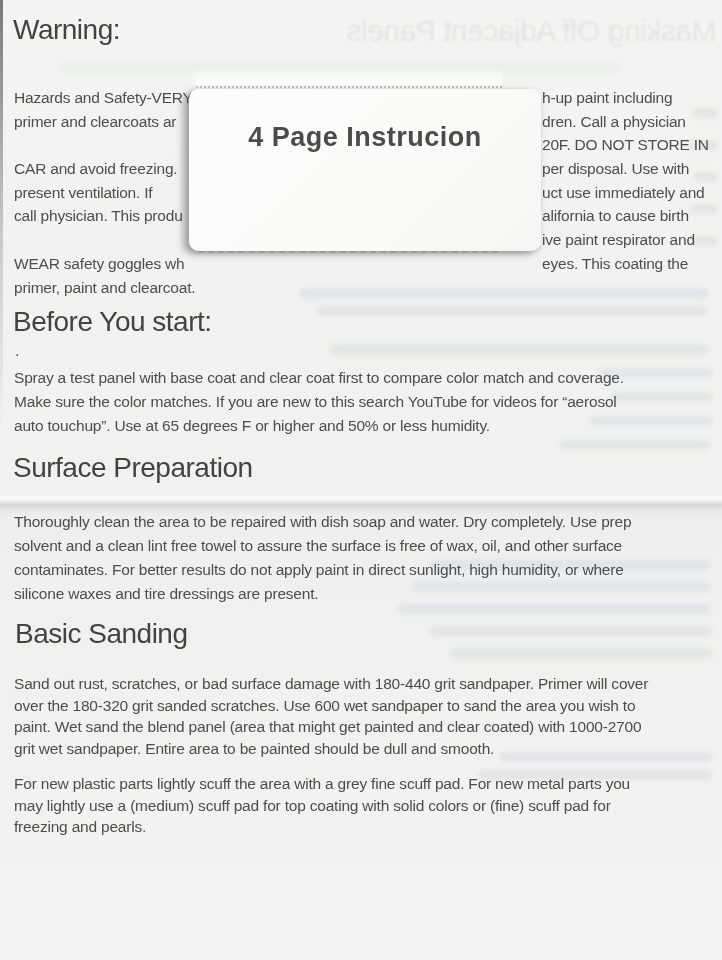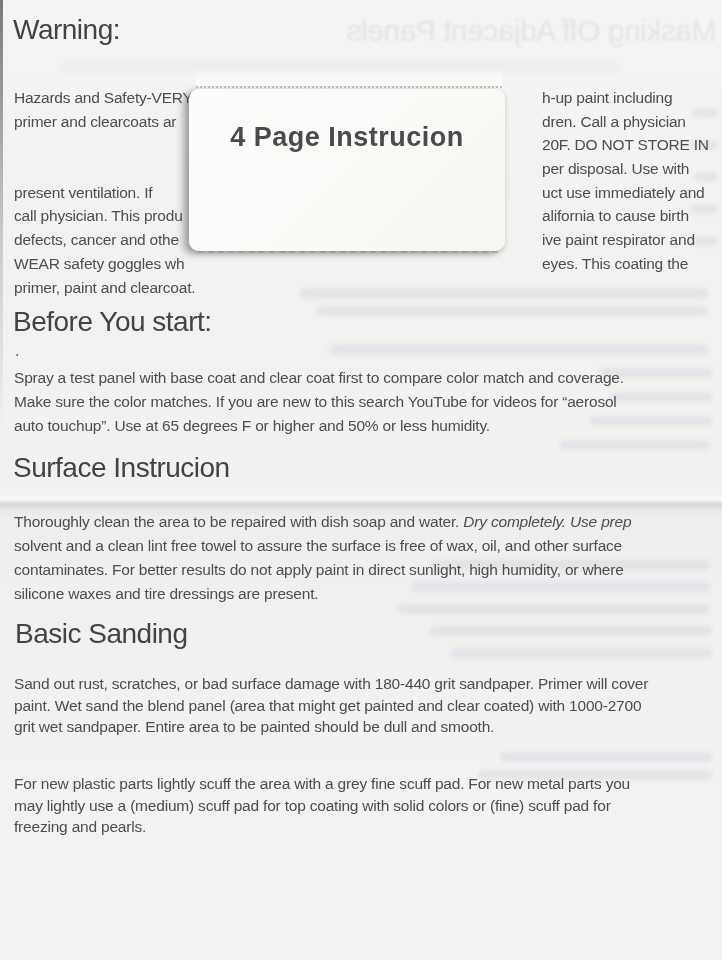--- a/index.html
+++ b/index.html
@@ -17,31 +17,31 @@
   .fold{position:absolute;left:0;top:494px;width:722px;height:22px;z-index:3;
     background:linear-gradient(to bottom,rgba(246,246,244,0) 0%,#fbfbfa 22%,#d7d7d5 48%,#e7e7e5 72%,rgba(240,240,238,0) 100%);}
   h1,h2{position:absolute;margin:0;font-weight:400;color:#434347;z-index:4;
     font-size:28px;letter-spacing:-.5px;}
   .body-text{position:absolute;z-index:4;color:#4d4d50;font-size:15.5px;
     letter-spacing:-.2px;line-height:24px;white-space:nowrap;}
   .wrow{position:relative;height:23.7px;}
   .wr{position:absolute;left:488px;top:0;margin-left:40px;}
   .pline{height:24px;}
   .tight .pline{height:21.5px;}
-  .em{font-style:italic;}
+  .em{}
   .bullet{position:absolute;left:15px;top:342px;z-index:4;color:#55555a;font-size:16px;}
   .ghost-heading{position:absolute;top:14px;right:6px;z-index:2;
     transform:scaleX(-1);color:#e2e4e8;font-size:30px;letter-spacing:-.5px;
     filter:blur(.8px);font-weight:400;}
   .smudge{position:absolute;z-index:1;background:rgba(170,181,198,.20);
     border-radius:5px;filter:blur(2.2px);}
   .backing{position:absolute;left:196px;top:68px;width:306px;height:18px;z-index:5;
     background:linear-gradient(to bottom,rgba(252,252,250,.1),rgba(253,253,251,.9));
     border-bottom:2px dotted rgba(168,168,162,.65);}
-  .sticker{position:absolute;left:189px;top:89px;width:316px;height:162px;z-index:6;
+  .sticker{position:absolute;left:189px;top:89px;width:352px;height:162px;z-index:6;
     background:linear-gradient(135deg,#fcfcfa 0%,#fafaf7 55%,#f5f5f2 100%);
     border-radius:10px;
     box-shadow:-6px 3px 7px rgba(88,88,86,.48), 0 2px 5px rgba(120,120,118,.30);
     display:flex;flex-direction:column;align-items:center;
     padding-top:32px;box-sizing:border-box;gap:37px;}
   .sticker-line{font-weight:700;font-size:27px;color:#4b4b4e;letter-spacing:.5px;
     line-height:32px;}
   .sticker-underedge{position:absolute;left:198px;top:251px;width:300px;height:2px;z-index:5;
     border-top:2px dashed rgba(120,120,118,.28);}
 </style>
@@ -76,54 +76,55 @@
   <div class="smudge" style="left:450px;top:648px;width:262px;height:10px"></div>
   <div class="smudge" style="left:500px;top:752px;width:212px;height:10px"></div>
   <div class="smudge" style="left:478px;top:770px;width:234px;height:10px"></div>
 
   <h1 style="left:13px;top:14px">Warning:</h1>
 
   <div class="body-text" style="left:14px;top:86px;width:700px">
     <div class="wrow"><span class="wl">Hazards and Safety-VERY</span><span class="wr">h-up paint including</span></div>
     <div class="wrow"><span class="wl">primer and clearcoats ar</span><span class="wr">dren. Call a physician</span></div>
     <div class="wrow"><span class="wr">20F. DO NOT STORE IN</span></div>
-    <div class="wrow"><span class="wr">per disposal. Use with</span></div>
+    <div class="wrow"><span class="wl">CAR and avoid freezing.</span><span class="wr">per disposal. Use with</span></div>
     <div class="wrow"><span class="wl">present ventilation. If</span><span class="wr">uct use immediately and</span></div>
     <div class="wrow"><span class="wl">call physician. This produ</span><span class="wr">alifornia to cause birth</span></div>
-    <div class="wrow"><span class="wl">defects, cancer and othe</span><span class="wr">ive paint respirator and</span></div>
+    <div class="wrow"><span class="wr">ive paint respirator and</span></div>
     <div class="wrow"><span class="wl">WEAR safety goggles wh</span><span class="wr">eyes. This coating the</span></div>
     <div class="wrow"><span class="wl">primer, paint and clearcoat.</span><span class="wr"></span></div>
   </div>
 
   <div class="backing"></div>
   <div class="sticker">
     <div class="sticker-line">4 Page Instrucion</div>
   </div>
   <div class="sticker-underedge"></div>
 
   <h2 style="left:13px;top:306px">Before You start:</h2>
   <div class="bullet">.</div>
   <div class="body-text" style="left:14px;top:366px">
       <div class="pline">Spray a test panel with base coat and clear coat first to compare color match and coverage.</div>
       <div class="pline">Make sure the color matches.  If you are new to this search YouTube for videos for “aerosol</div>
       <div class="pline">auto touchup”.  Use at 65 degrees F or higher and 50% or less humidity.</div>
     </div>
 
-  <h2 style="left:13px;top:452px">Surface Instrucion</h2>
+  <h2 style="left:13px;top:452px">Surface Preparation</h2>
   <div class="fold"></div>
   <div class="body-text" style="left:14px;top:510px">
     <div class="pline"><span>Thoroughly clean the area to be repaired with dish soap and water.  </span><span class="em">Dry completely. Use prep</span></div>
     <div class="pline">solvent and a clean lint free towel to assure the surface is free of wax, oil, and other surface</div>
     <div class="pline">contaminates. For better results do not apply paint in direct sunlight, high humidity, or where</div>
     <div class="pline">silicone waxes and tire dressings are present.</div>
   </div>
 
   <h2 style="left:15px;top:618px">Basic Sanding</h2>
   <div class="body-text tight" style="left:14px;top:672px">
       <div class="pline">Sand out rust, scratches, or bad surface damage with 180-440 grit sandpaper. Primer will cover</div>
+      <div class="pline">over the 180-320 grit sanded scratches. Use 600 wet sandpaper to sand the area you wish to</div>
       <div class="pline">paint. Wet sand the blend panel (area that might get painted and clear coated) with 1000-2700</div>
       <div class="pline">grit wet sandpaper. Entire area to be painted should be dull and smooth.</div>
     </div>
   <div class="body-text tight" style="left:14px;top:772px">
       <div class="pline">For new plastic parts lightly scuff the area with a grey fine scuff pad. For new metal parts you</div>
       <div class="pline">may lightly use a (medium) scuff pad for top coating with solid colors or (fine) scuff pad for</div>
       <div class="pline">freezing and pearls.</div>
     </div>
 
 </div>

